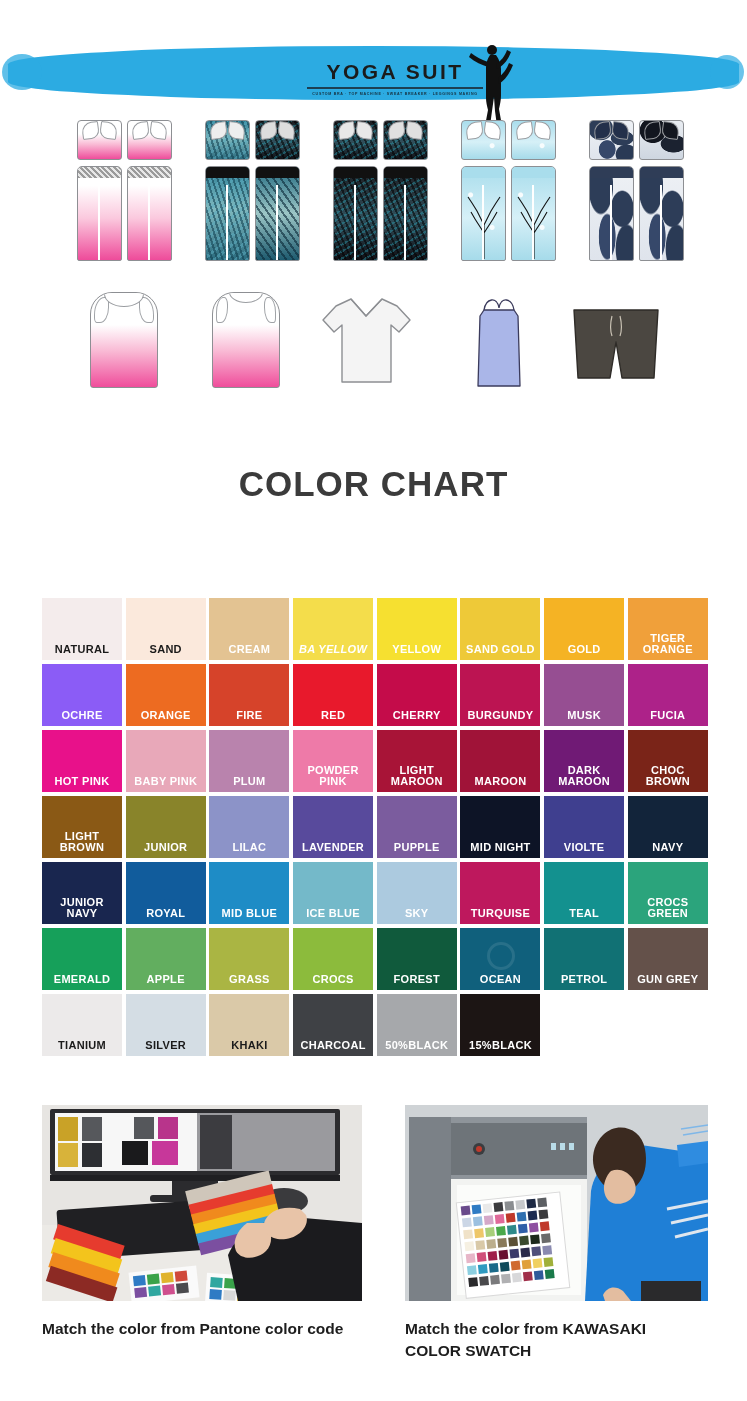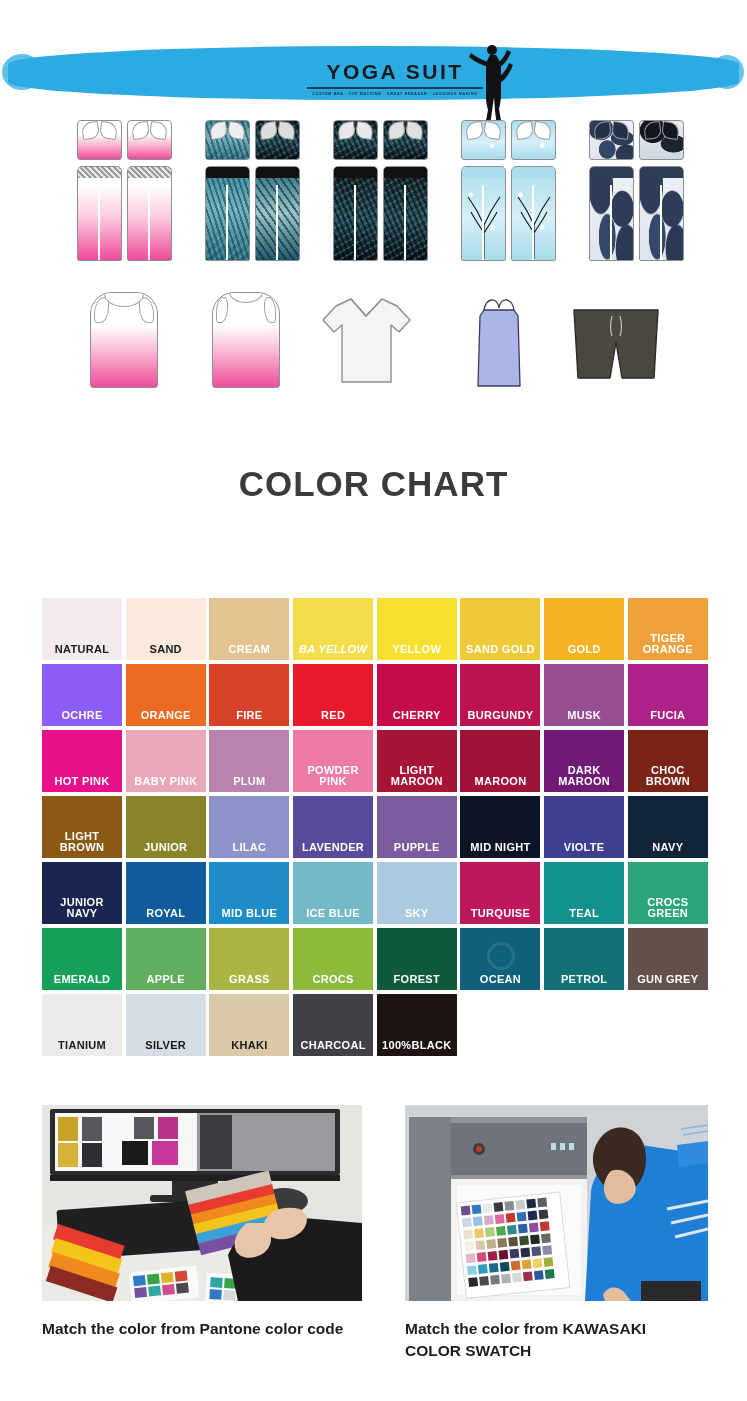--- a/index.html
+++ b/index.html
@@ -562,22 +562,25 @@
     </div>
     <div class="swatch" style="background: rgb(212, 221, 228);">
       <span style="color: rgb(26, 26, 26);">SILVER</span>
     </div>
     <div class="swatch" style="background: rgb(218, 201, 168);">
       <span style="color: rgb(26, 26, 26);">KHAKI</span>
     </div>
     <div class="swatch" style="background: rgb(63, 65, 69);">
       <span style="color: rgb(255, 255, 255);">CHARCOAL</span>
     </div>
+    <div class="swatch" style="background: rgb(166, 168, 171);">
+      <span style="color: rgb(255, 255, 255);">50%BLACK</span>
+    </div>
     <div class="swatch" style="background: rgb(28, 21, 20);">
-      <span style="color: rgb(255, 255, 255);">100%BLACK</span>
+      <span style="color: rgb(255, 255, 255);">15%BLACK</span>
     </div>
   </div>
 
 <div class="photos">
 
   <div class="photo ph-left">
     <svg viewBox="0 0 320 196" width="320" height="196">
       <rect width="320" height="196" fill="#e7e5e2"></rect>
       <rect x="0" y="120" width="320" height="76" fill="#eceae6"></rect>
 

